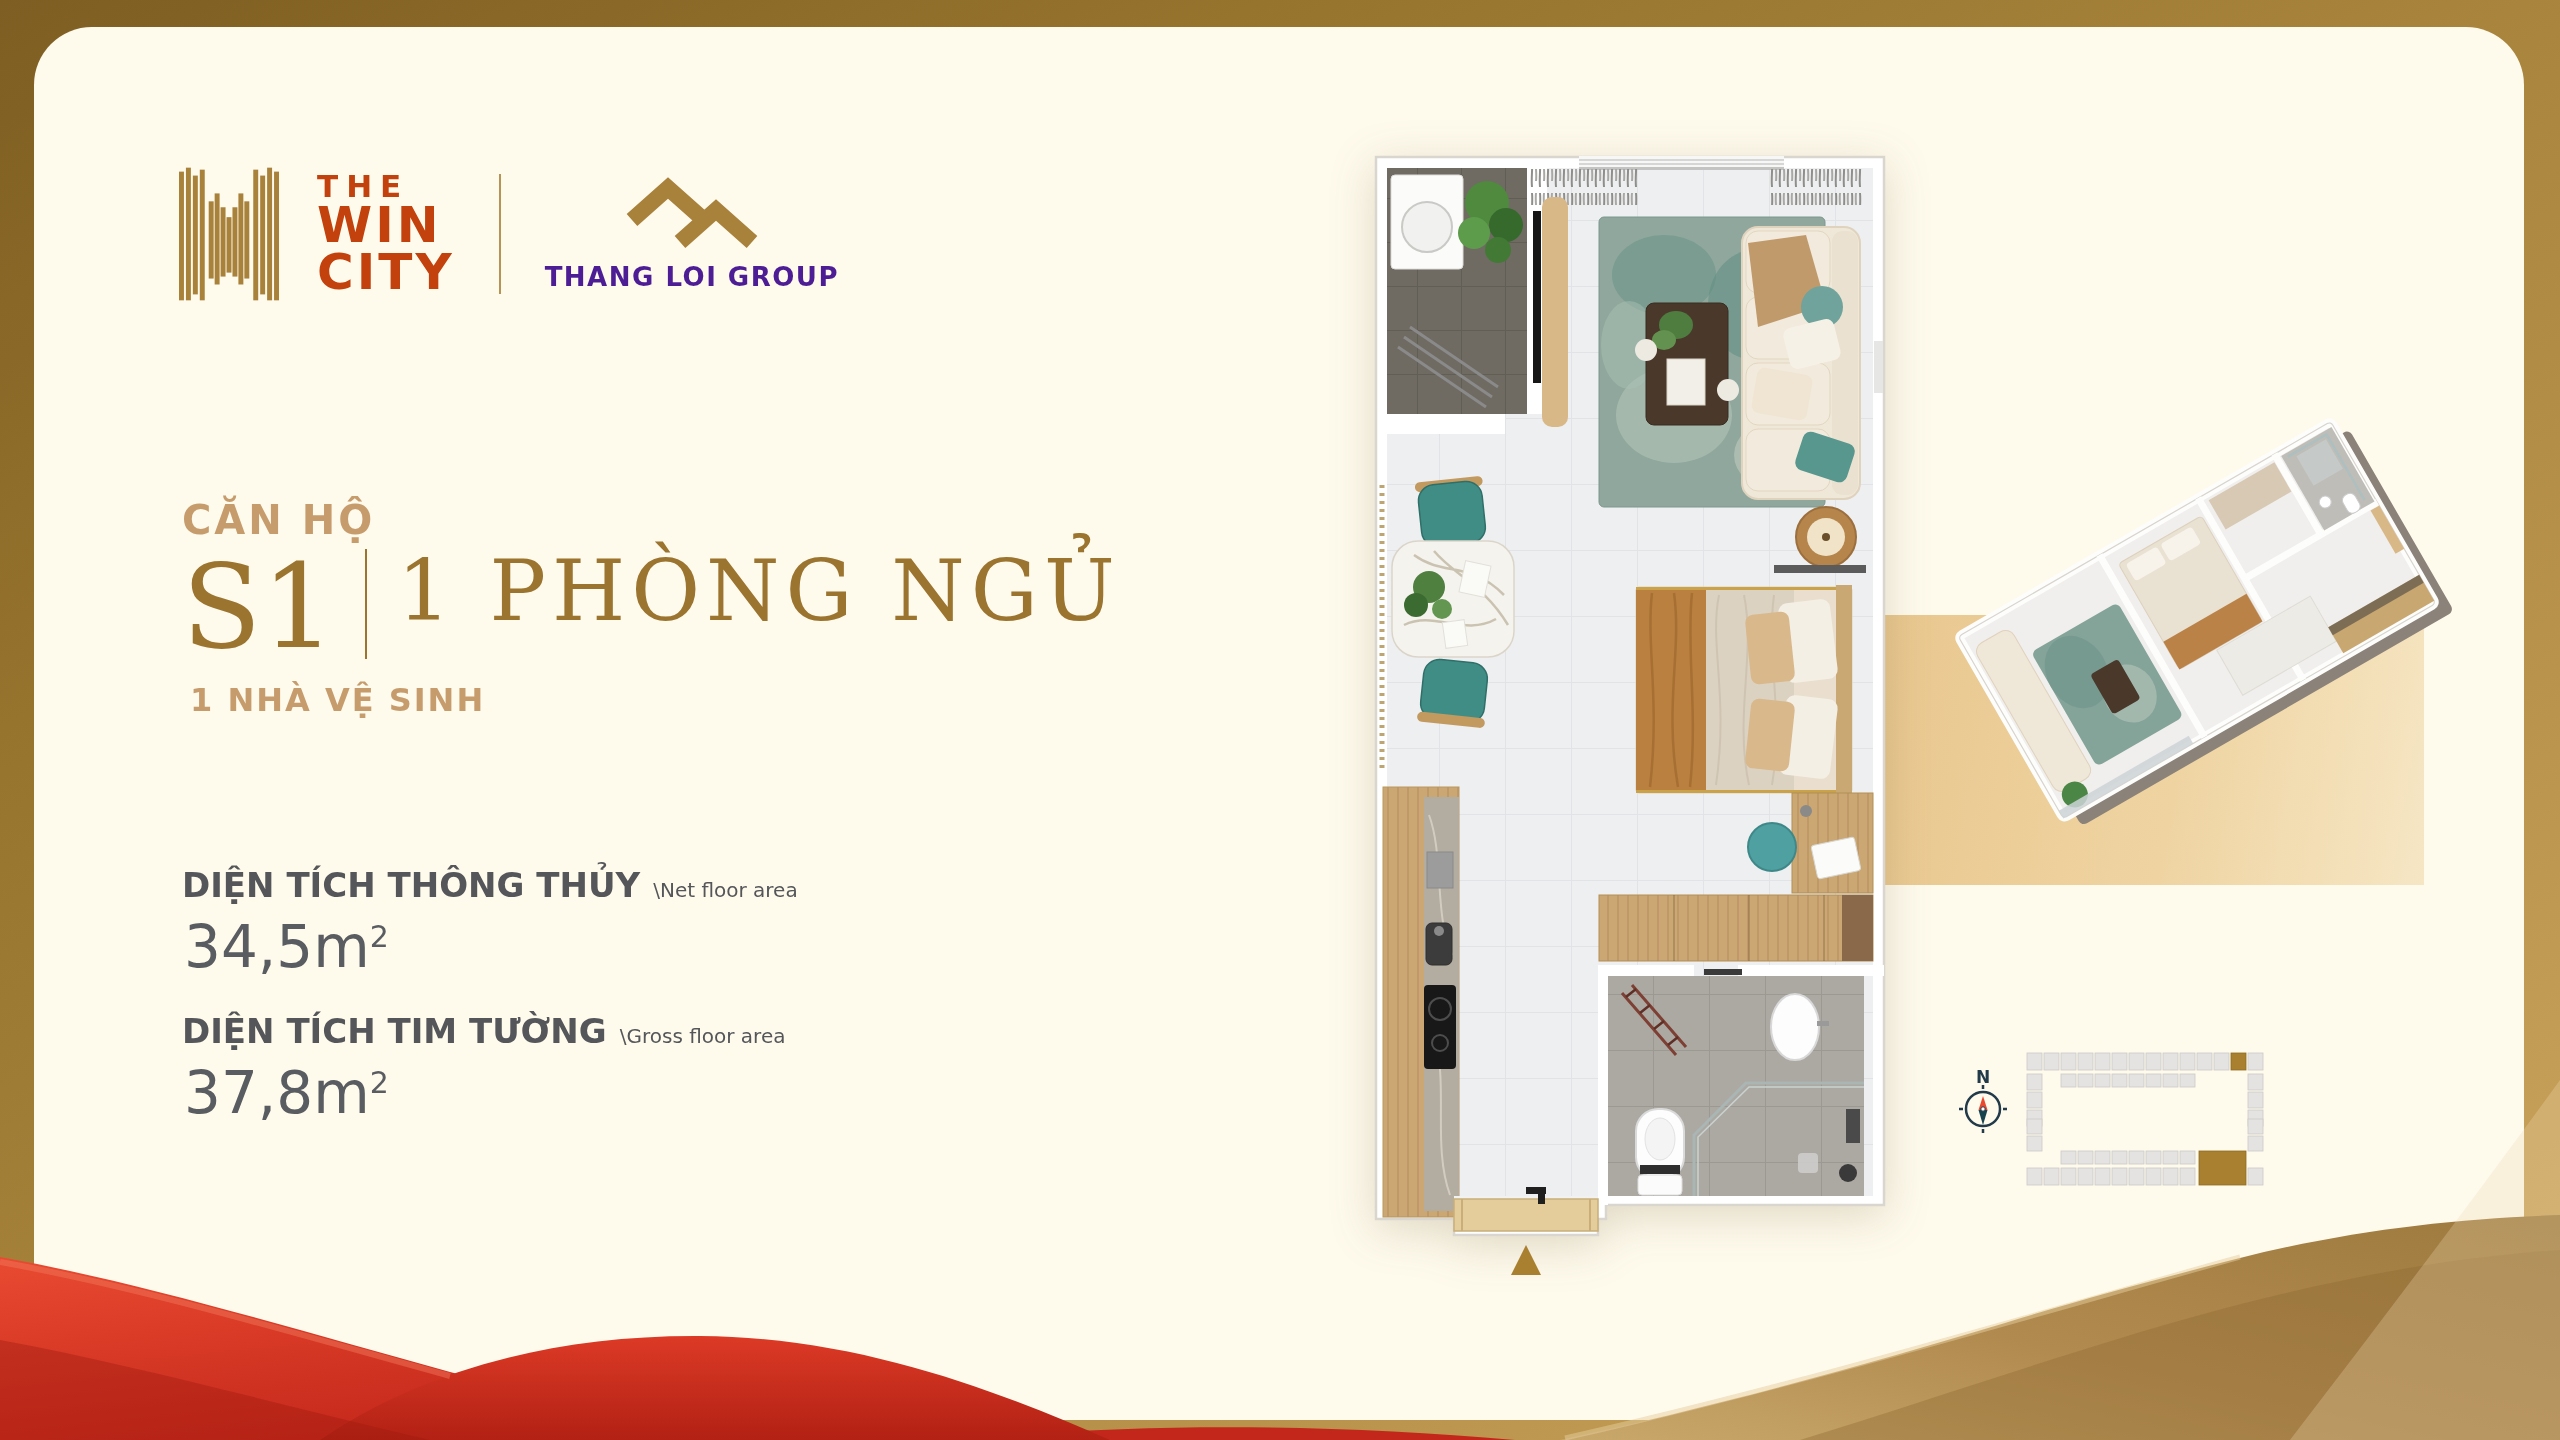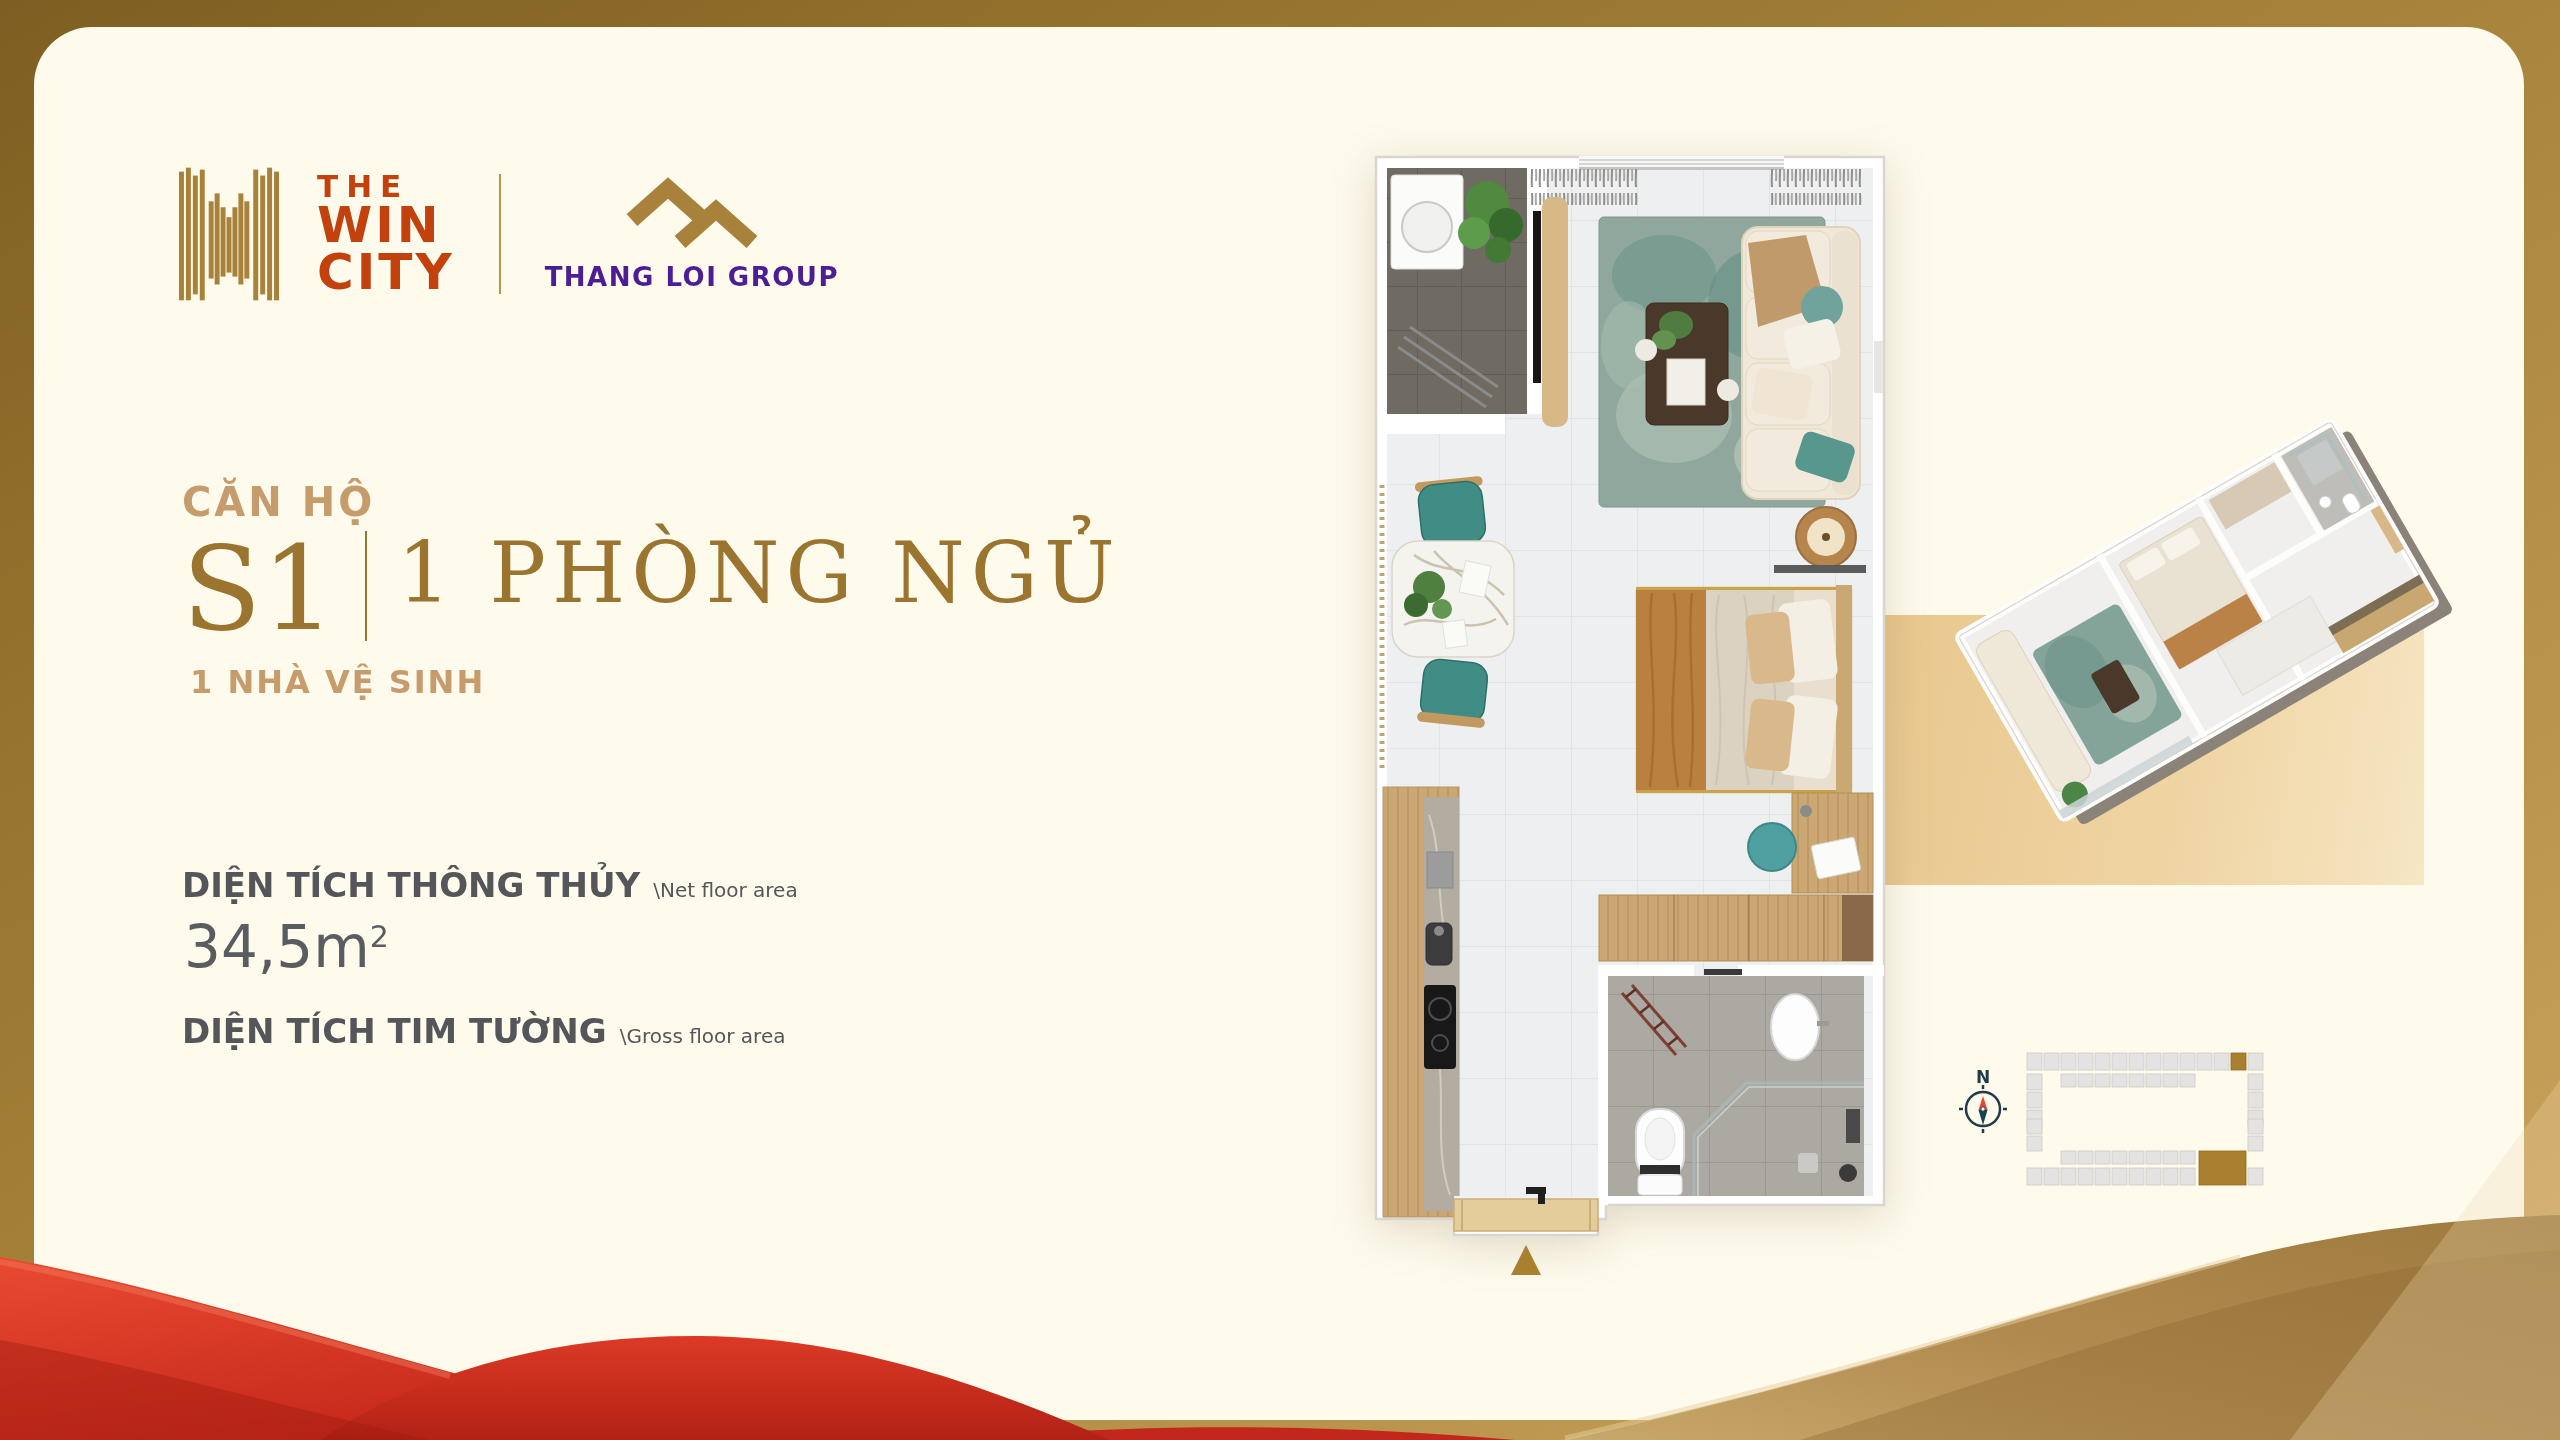--- a/index.html
+++ b/index.html
@@ -15,21 +15,21 @@
   
   .logos{position:absolute;left:145px;top:140px;display:flex;align-items:center;gap:38px;}
   .win-wordmark{color:#c2410c;font-weight:bold;line-height:.94;}
   .win-wordmark .l1{font-size:31px;letter-spacing:8px;display:block;}
   .win-wordmark .l2,.win-wordmark .l3{font-size:50px;letter-spacing:3px;display:block;}
   .logo-divider{width:2px;height:120px;background:#a8813b;opacity:.85;margin:0 6px;}
   .thangloi{display:flex;flex-direction:column;align-items:center;}
   .thangloi-name{color:#4c1d95;font-weight:bold;font-size:26px;letter-spacing:1.5px;margin-top:8px;white-space:nowrap;}
   
   .unit{position:absolute;left:148px;top:452px;color:#9b742f;}
-  .unit-label{font-size:40px;font-weight:bold;letter-spacing:3px;color:#c79c6d;}
+  .unit-label{font-size:40px;font-weight:bold;letter-spacing:3px;color:#c79c6d;margin-top:18px;}
   .code-row{display:flex;margin-top:6px;}
   .unit-code{font-family:"DejaVu Serif","Liberation Serif",serif;font-size:116px;line-height:1;}
   .code-divider{width:2px;height:110px;background:#9b742f;margin:0 30px;}
   .unit-bedrooms{font-family:"DejaVu Serif","Liberation Serif",serif;font-size:84px;letter-spacing:6px;line-height:1;white-space:nowrap;}
   .unit-bathrooms{font-size:32px;font-weight:bold;letter-spacing:2px;color:#c79c6d;margin-top:16px;margin-left:8px;}
   
   .areas{position:absolute;left:148px;top:838px;color:#54565a;}
   .area-label-vi{font-size:34px;font-weight:bold;}
   .area-label-en{font-size:20px;font-weight:normal;margin-left:8px;}
   .area-value{font-size:58px;color:#595c60;margin:8px 0 30px 2px;}
@@ -98,20 +98,23 @@
     <div>
       <span class="area-label-vi">DIỆN TÍCH THÔNG THỦY</span>
       <span class="area-label-en">\Net floor area</span>
     </div>
     <div class="area-value">
       <span>34,5m</span><sup>2</sup>
     </div>
     <div>
       <span class="area-label-vi">DIỆN TÍCH TIM TƯỜNG</span>
       <span class="area-label-en">\Gross floor area</span>
+    </div>
+    <div class="area-value">
+      <span>37,8m</span><sup>2</sup>
     </div>
   </div>
 
   <div class="gold-backdrop"></div>
 
   <svg class="plan3d" width="560" height="540" viewBox="0 0 560 540">
     <g transform="translate(285,255) rotate(-30)">
       <rect x="-203" y="-89" width="430" height="210" rx="6" fill="#8b8279"></rect>
       <rect x="-215" y="-105" width="430" height="210" rx="4" fill="#f0efed" stroke="#fdfdfc" stroke-width="9"></rect>
       <rect x="-215" y="-105" width="430" height="210" rx="4" fill="none" stroke="#d8d4ce" stroke-width="1.2"></rect>

